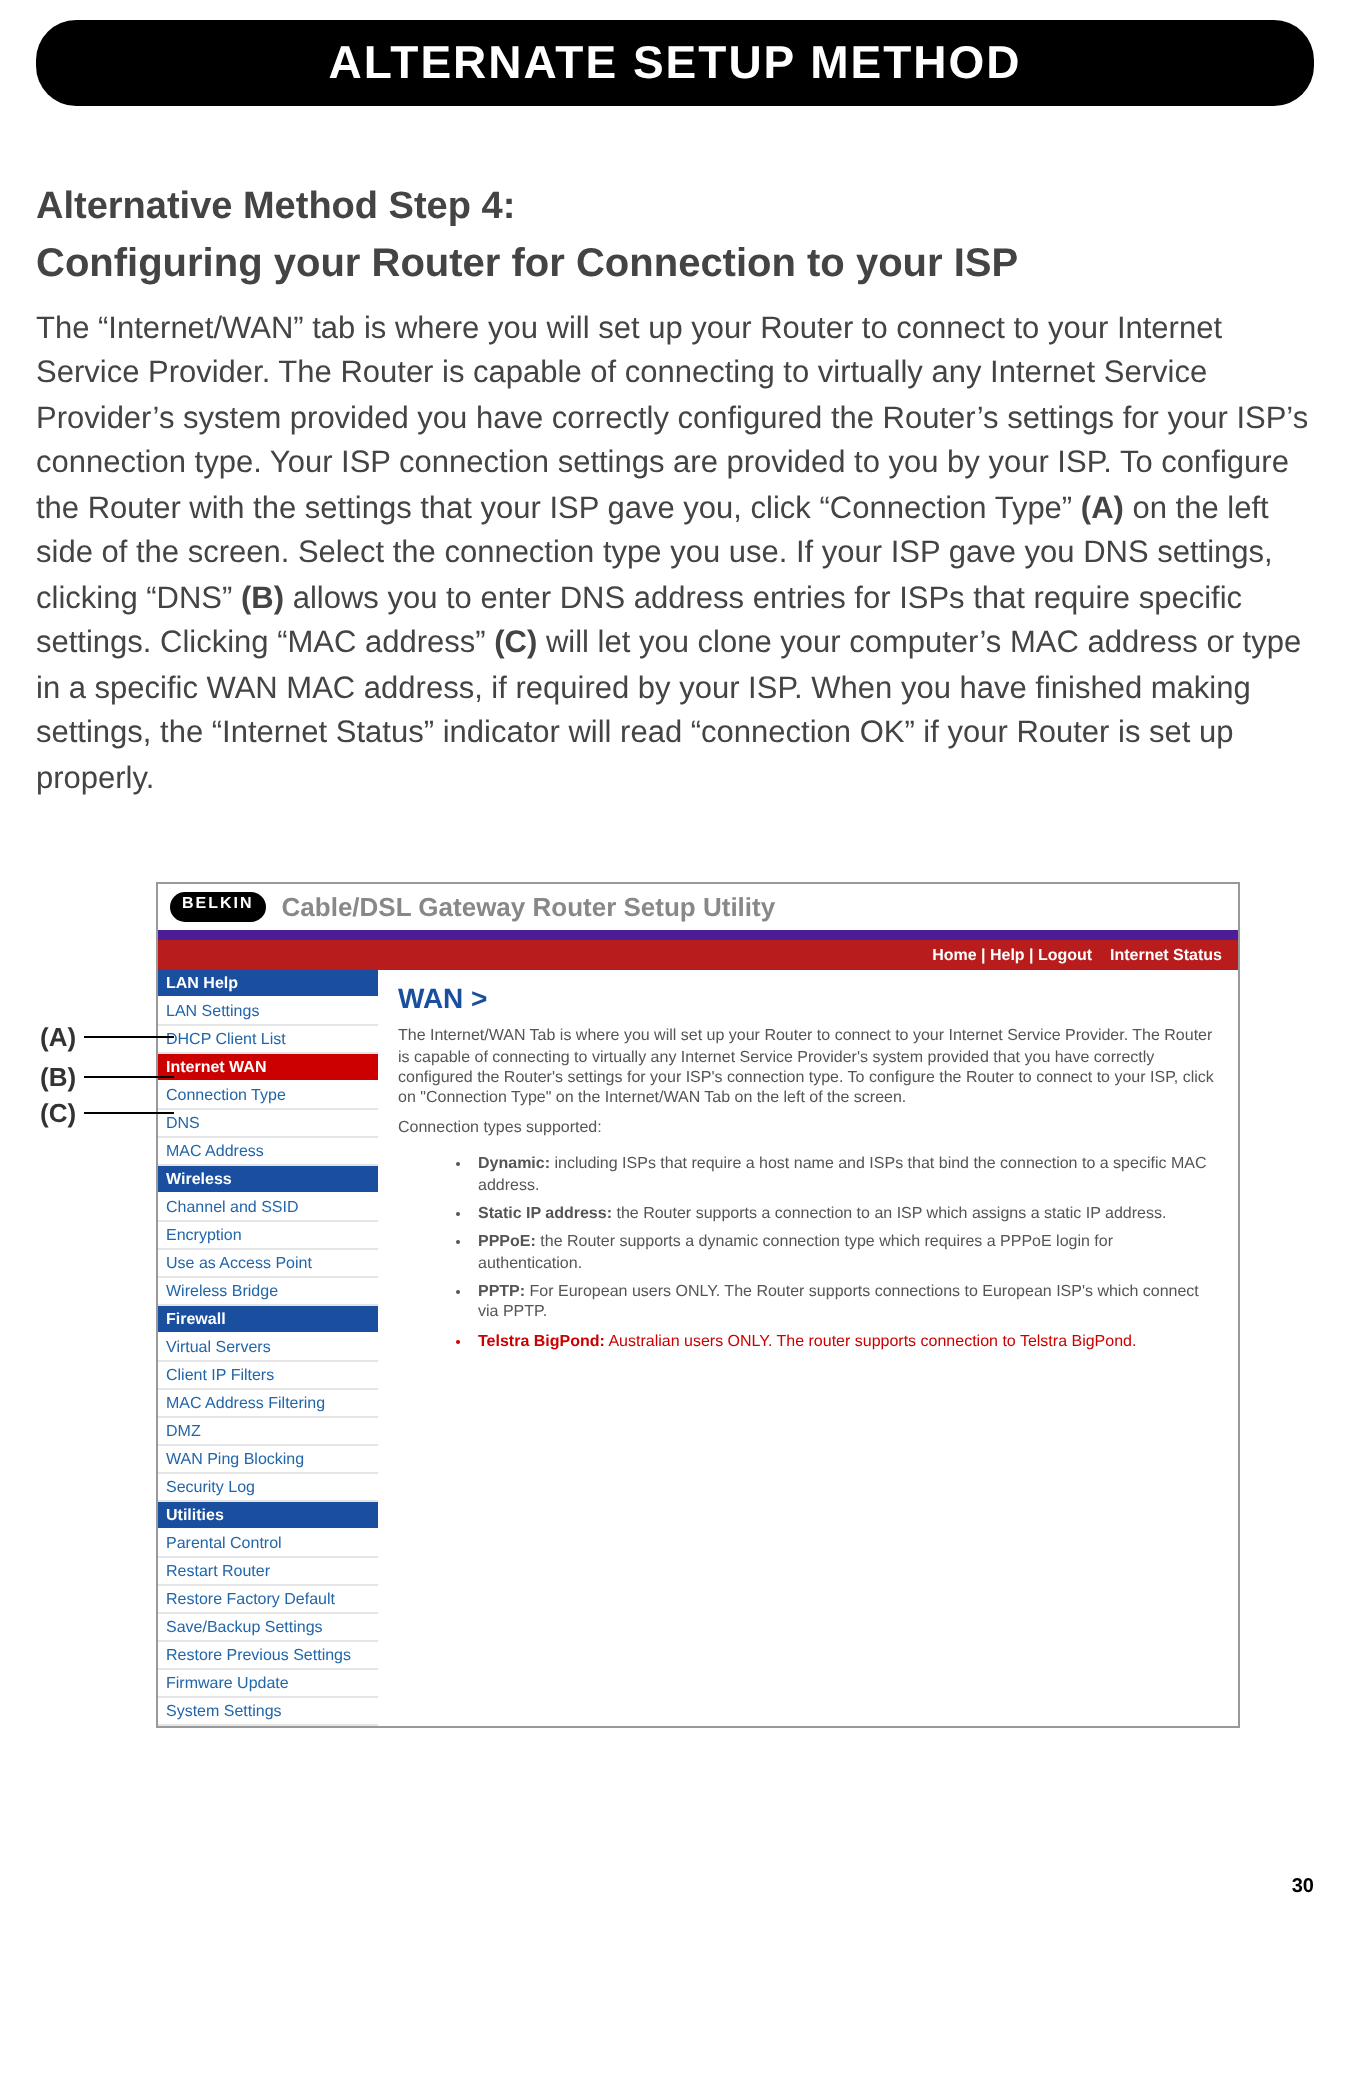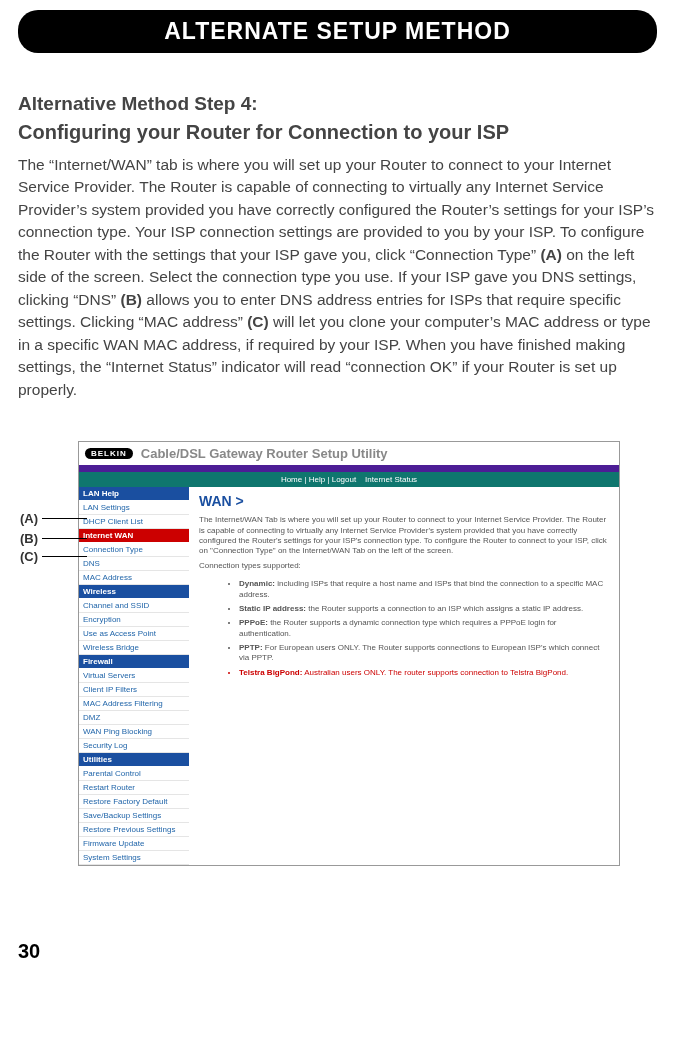--- a/index.html
+++ b/index.html
@@ -7,35 +7,35 @@
   .banner{background:#000;color:#fff;border-radius:20px;text-align:center;padding:8px 0;margin:10px auto 40px;font-weight:700;letter-spacing:1px;font-size:23px}
   .step-title{font-weight:700;font-size:19px;color:#444;margin:0 0 6px}
   .sub-title{font-weight:700;font-size:20px;color:#444;margin:0 0 10px}
   .body-text{font-size:15.5px;line-height:1.45;color:#444;margin:0 0 40px}
   .body-text b{font-weight:700}
   .figure-wrap{position:relative;margin-left:60px;margin-bottom:60px}
   .callout{position:absolute;left:-58px;font-weight:700;font-size:13px;color:#333;display:flex;align-items:center;gap:2px}
   .callout .line{width:45px;height:1px;background:#000;display:inline-block;margin-left:2px}
   .c-a{top:70px}.c-b{top:90px}.c-c{top:108px}
   .screenshot{width:540px;border:1px solid #999;background:#fff;font-size:8px;color:#555}
-  .ss-top{display:flex;align-items:center;padding:4px 6px;border-bottom:7px solid #4c1d95}
+  .ss-top{display:flex;padding:4px 6px;border-bottom:5px solid #4c1d95}
   .logo{background:#000;color:#fff;border-radius:10px;padding:1px 6px;font-size:8px;letter-spacing:1px;font-weight:700}
   .ss-title{margin-left:8px;color:#888;font-weight:700;font-size:13px}
-  .ss-nav{background:#0f766e;color:#fff;text-align:center;padding:3px 8px;font-size:8px;font-weight:400}
+  .ss-nav{background:#b91c1c;color:#fff;text-align:right;padding:3px 8px;font-size:8px;font-weight:700}
   .ss-body{display:flex}
   .sidebar{width:110px;background:#fff}
   .side-h{background:#1a4fa0;color:#fff;padding:2px 4px;font-weight:700;border-bottom:1px solid #fff}
   .side-h.sel{background:#c00}
   .side-i{padding:2px 4px;border-bottom:1px solid #e5e5e5;color:#26a}
   .content{flex:1;padding:6px 10px}
   .content .wan{color:#1a4fa0;font-weight:700;font-size:14px;margin-bottom:6px}
   .content p{margin:4px 0;line-height:1.3}
   .content li{margin:4px 0;line-height:1.3}
   .red{color:#c00}
-  .page-num{text-align:left;font-weight:700;margin-top:74px;font-size:20px}
+  .page-num{text-align:right;font-weight:700;margin-top:74px;font-size:10px}
 </style>
 </head>
 <body>
 
 <div class="page">
   <div class="banner">ALTERNATE SETUP METHOD</div>
   <div class="step-title">Alternative Method Step 4:</div>
   <div class="sub-title">Configuring your Router for Connection to your ISP</div>
   <p class="body-text" id="body-para">The “Internet/WAN” tab is where you will set up your Router to connect to your Internet Service Provider. The Router is capable of connecting to virtually any Internet Service Provider’s system provided you have correctly configured the Router’s settings for your ISP’s connection type. Your ISP connection settings are provided to you by your ISP. To configure the Router with the settings that your ISP gave you, click “Connection Type” <b>(A)</b> on the left side of the screen. Select the connection type you use. If your ISP gave you DNS settings, clicking “DNS” <b>(B)</b> allows you to enter DNS address entries for ISPs that require specific settings. Clicking “MAC address” <b>(C)</b> will let you clone your computer’s MAC address or type in a specific WAN MAC address, if required by your ISP. When you have finished making settings, the “Internet Status” indicator will read “connection OK” if your Router is set up properly.</p>
 

